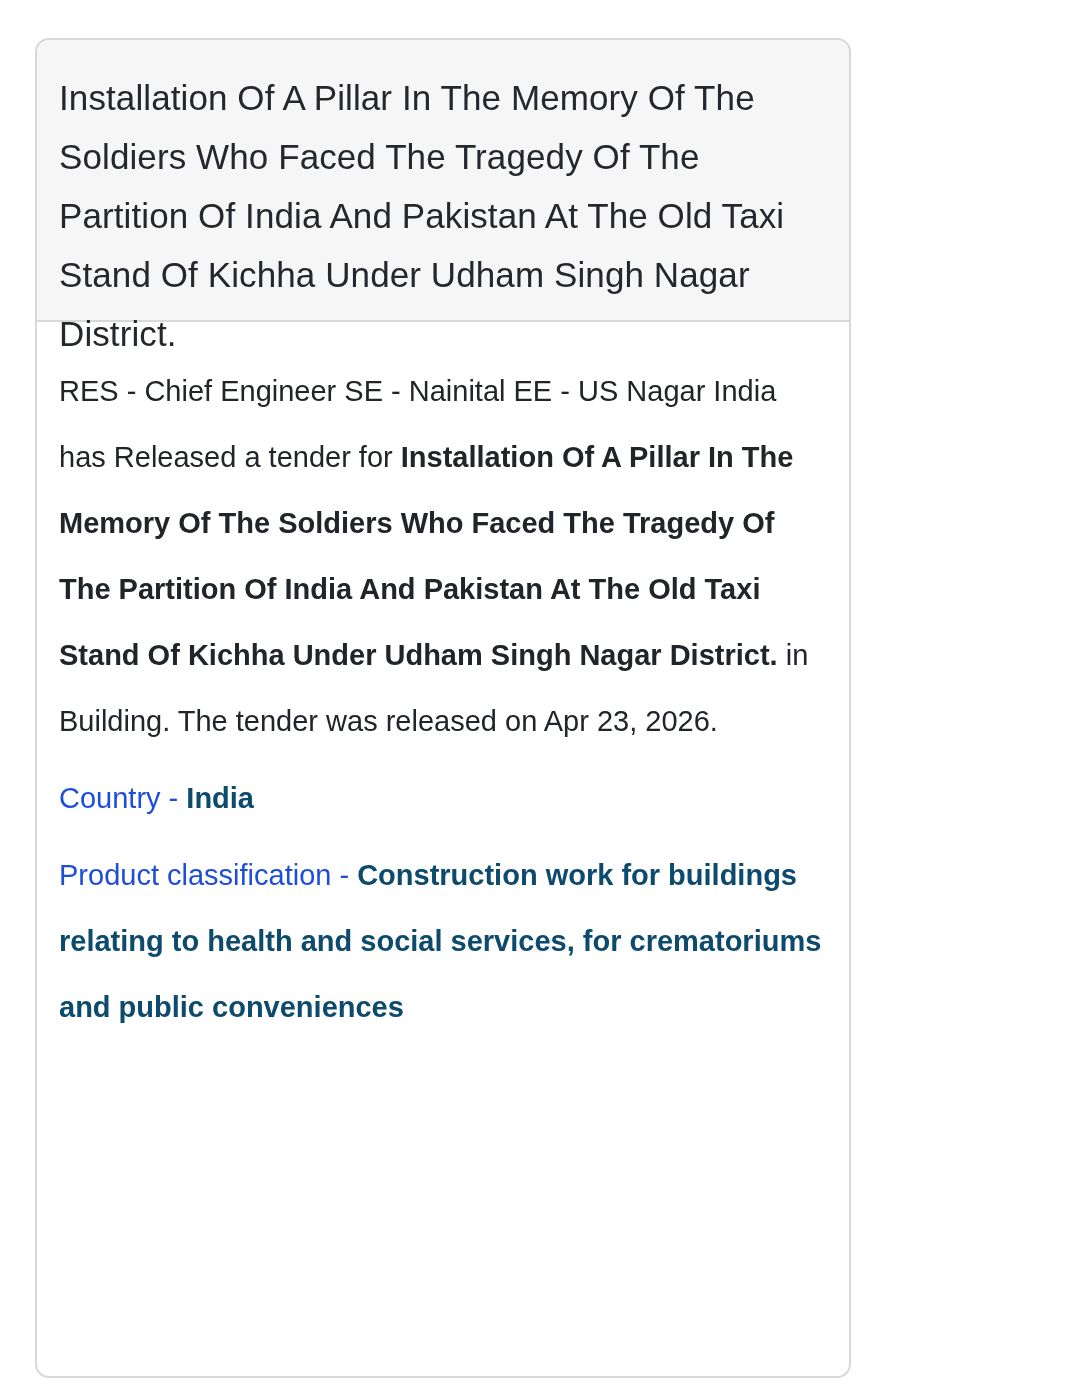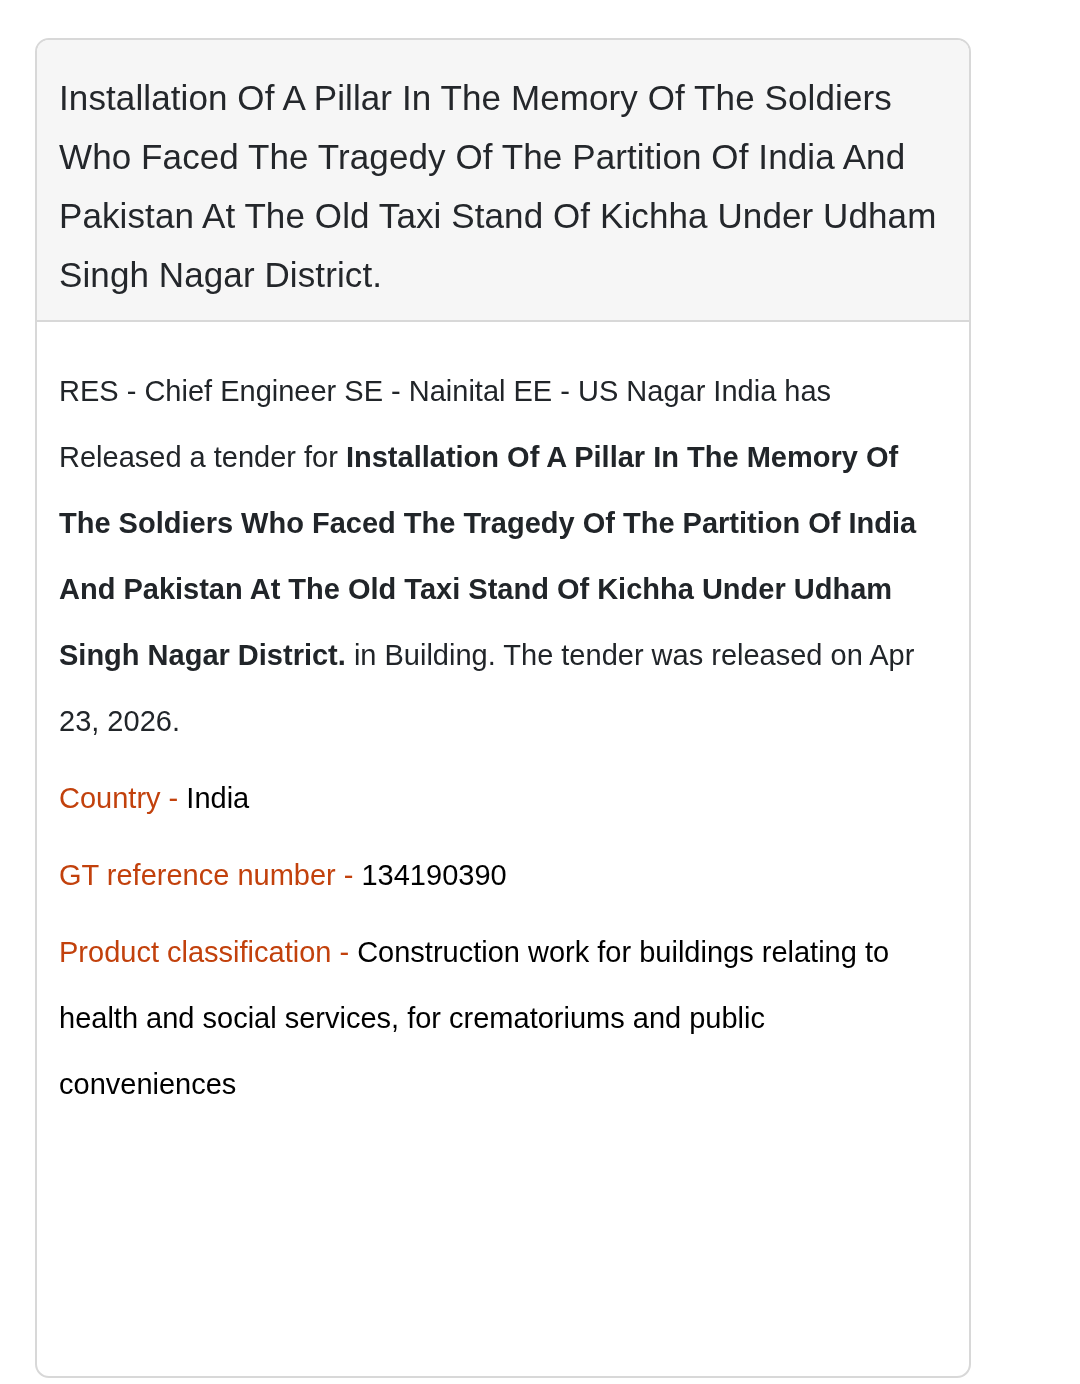--- a/index.html
+++ b/index.html
@@ -12,21 +12,21 @@
       height: 1384px;
       position: relative;
       overflow: hidden;
       font-family: "Liberation Sans", "DejaVu Sans", sans-serif;
       color: #212529;
     }
     .card {
       position: absolute;
       left: 35px;
       top: 38px;
-      width: 936px;
+      width: 816px;
       height: 1340px;
       border: 2px solid #d8d8d8;
       border-radius: 14px;
       background: #ffffff;
       overflow: hidden;
       box-sizing: border-box;
     }
     .card-header {
       background: #f6f6f6;
       border-bottom: 2px solid #d8d8d8;
@@ -52,36 +52,35 @@
       font-weight: 500;
     }
     .lead .normal {
       font-weight: 500;
     }
     b, .strong {
       font-weight: 700;
     }
     .label {
       font-weight: 400;
-      color: #c2410c;
+      color: #1d4ed8;
     }
     .value {
-      font-weight: 400;
-      color: #000000;
+      font-weight: 700;
+      color: #0c4a6e;
     }
   </style>
 </head>
 <body>
 
 <div class="card">
   <div class="card-header">Installation Of A Pillar In The Memory Of The Soldiers Who Faced The Tragedy Of The Partition Of India And Pakistan At The Old Taxi Stand Of Kichha Under Udham Singh Nagar District.</div>
   <div class="card-body">
     <p class="lead"><span class="normal">RES - Chief Engineer SE - Nainital EE - US Nagar India</span><span class="normal"> has Released a tender for </span><b>Installation Of A Pillar In The Memory Of The Soldiers Who Faced The Tragedy Of The Partition Of India And Pakistan At The Old Taxi Stand Of Kichha Under Udham Singh Nagar District.</b><span class="normal"> in Building. The tender was released on Apr 23, 2026.</span></p>
 
     <p><span class="label">Country - </span><span class="value">India</span></p>
 
 
 
-    <p><span class="label">GT reference number - </span><span class="value">134190390</span></p>
 
     <p><span class="label">Product classification - </span><span class="value">Construction work for buildings relating to health and social services, for crematoriums and public conveniences</span></p>
   </div>
 </div>
 
 </body></html>

